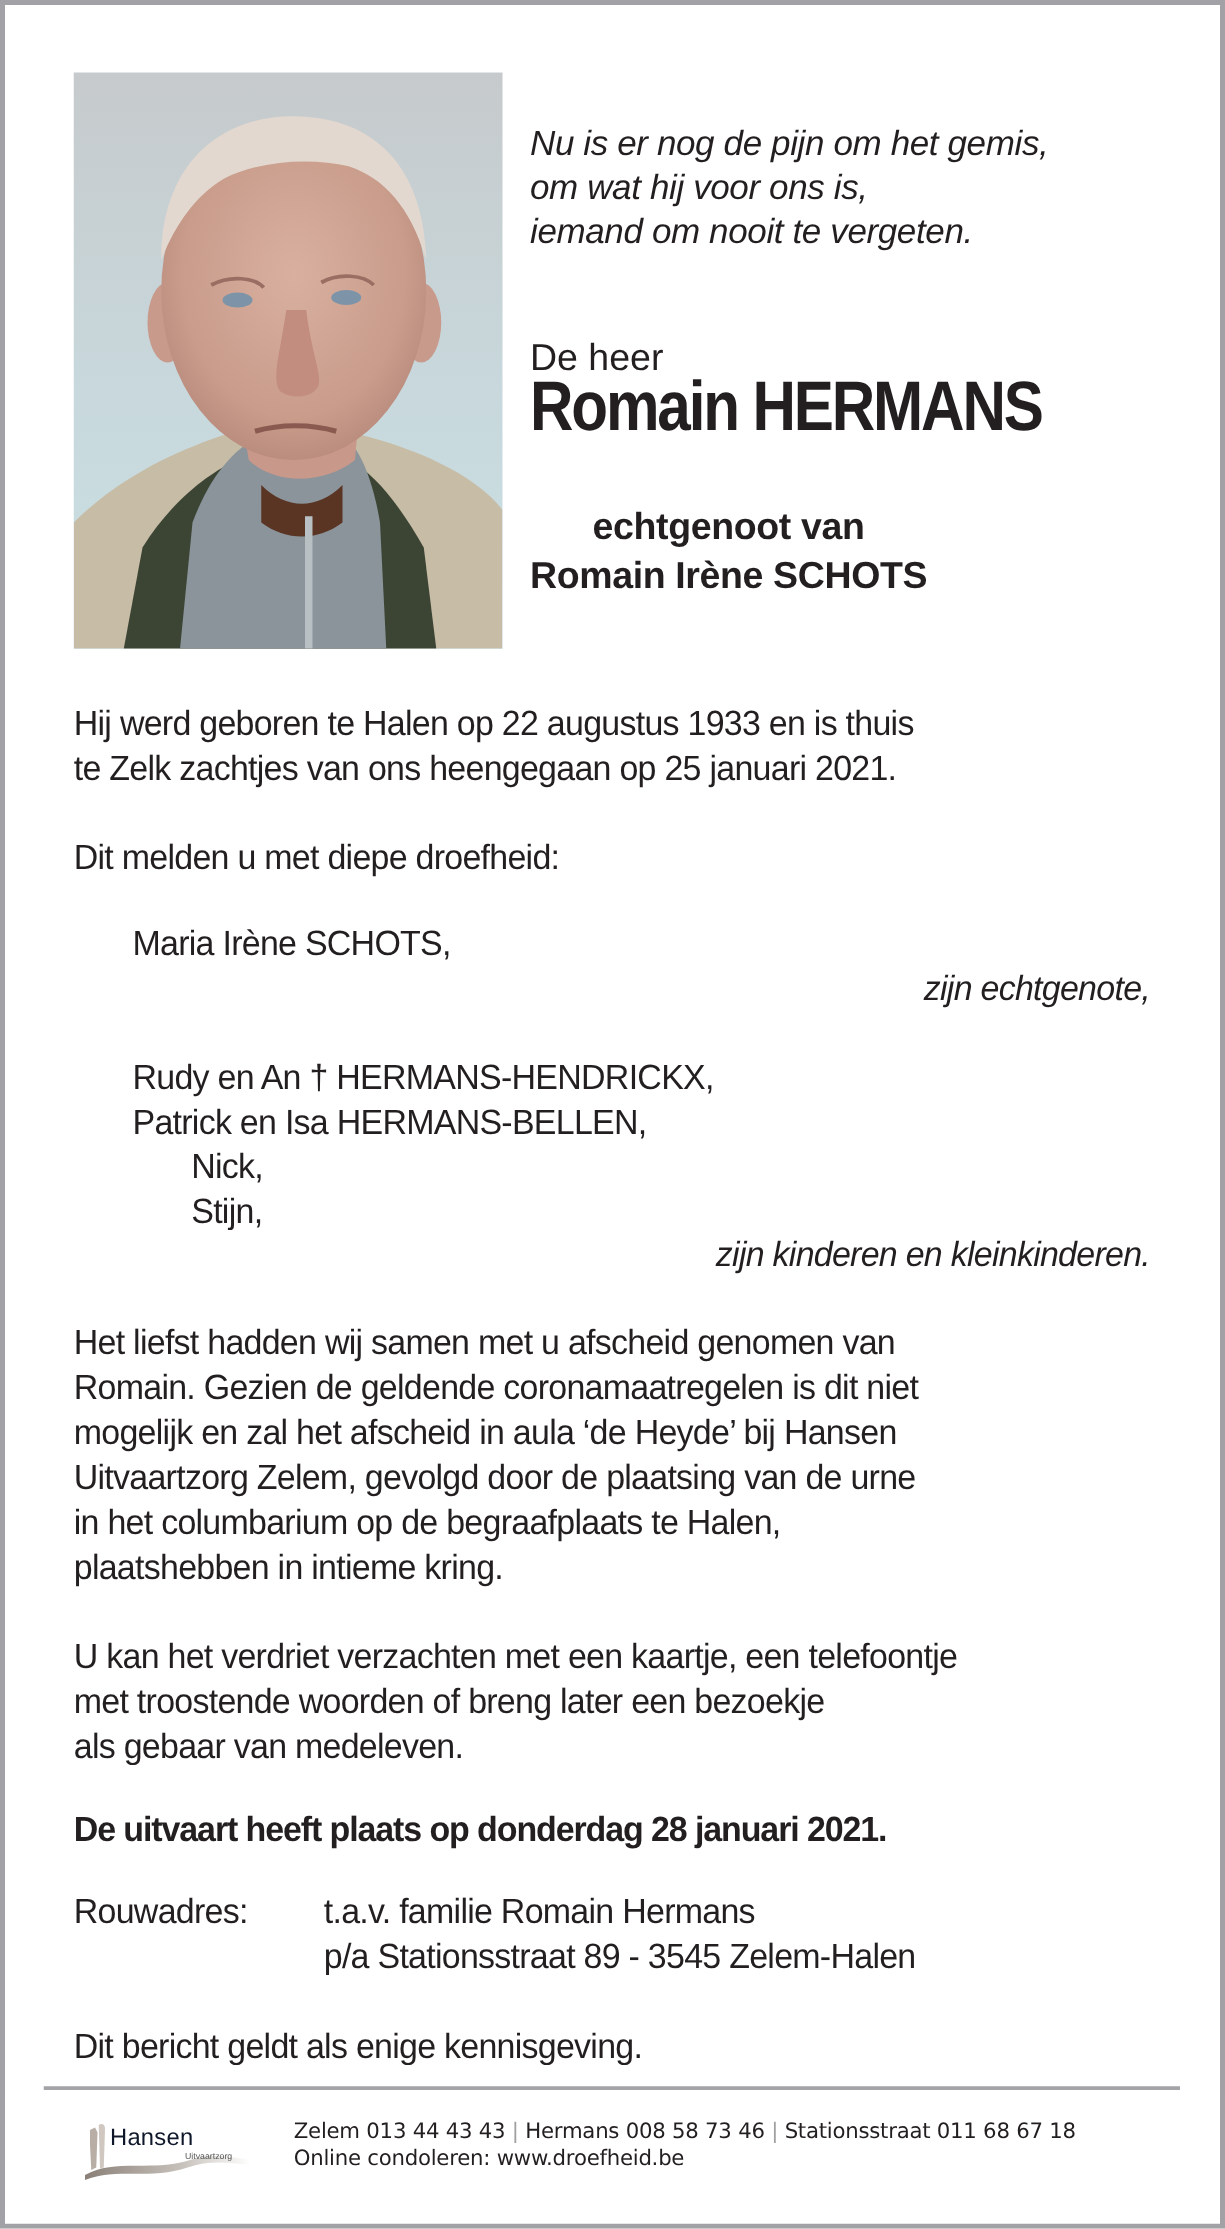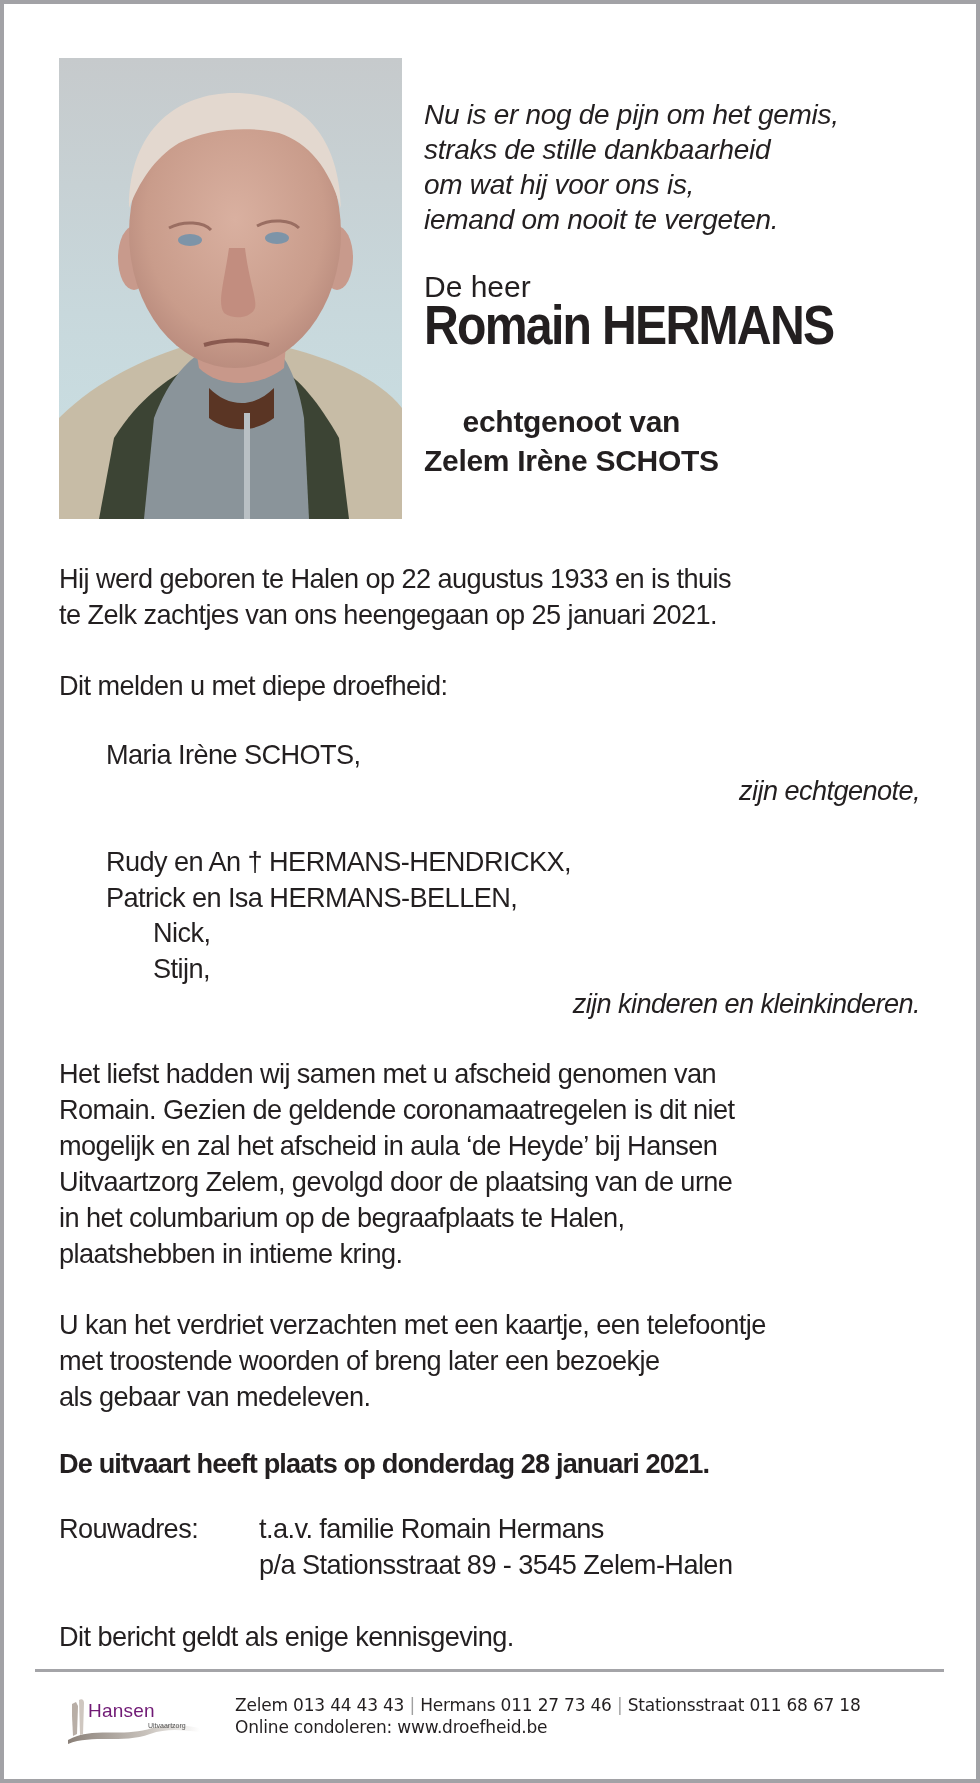--- a/index.html
+++ b/index.html
@@ -63,32 +63,31 @@
     <path d="M198,168 C212,160 232,162 240,170" stroke="#9a6e62" stroke-width="3" fill="none"></path>
 
     <path d="M170,190 C165,225 158,245 165,255 C175,262 190,260 195,252 C200,245 190,225 186,190" fill="#c28d7f"></path>
 
     <path d="M145,287 C165,281 190,281 210,287" stroke="#8a5a50" stroke-width="4" fill="none"></path>
   </svg>
 </div>
 
 <div class="abs poem" style="left:424px; top:55px;margin-top:42px;">
   <div>Nu is er nog de pijn om het gemis,</div>
-  <div>straks de stille dankbaarheid</div>
   <div>om wat hij voor ons is,</div>
   <div>iemand om nooit te vergeten.</div>
 </div>
 
 <div class="abs title-line" style="left:424px; top:226px;">De heer</div>
 
 <div class="abs name" style="left:424px; top:292px;">Romain HERMANS</div>
 
 <div class="abs spouse" style="left:424px; top:402px;">
   <div>echtgenoot van</div>
-  <div>Zelem Irène SCHOTS</div>
+  <div>Romain Irène SCHOTS</div>
 </div>
 
 <div class="abs body" style="left:59px; top:561px;">
   <div>Hij werd geboren te Halen op 22 augustus 1933 en is thuis</div>
   <div>te Zelk zachtjes van ons heengegaan op 25 januari 2021.</div>
 </div>
 
 <div class="abs body" style="left:59px; top:668px;">Dit melden u met diepe droefheid:</div>
 
 <div class="abs body" style="left:106px; top:737px;">Maria Irène SCHOTS,</div>
@@ -137,29 +136,29 @@
       <linearGradient id="wave" x1="0" x2="1" y1="0" y2="0">
         <stop offset="0%" stop-color="#8a8078"></stop>
         <stop offset="60%" stop-color="#c9c3bd"></stop>
         <stop offset="100%" stop-color="#ffffff"></stop>
       </linearGradient>
     </defs>
     <path d="M6,46 C30,32 60,44 90,34 C110,28 125,32 138,34 L138,38 C120,36 105,34 88,40 C60,50 30,40 6,50 Z" fill="url(#wave)"></path>
     <path d="M10,10 L14,8 L16,12 L15,40 L11,42 L10,22 Z" fill="#b8aea6"></path>
     <path d="M17,6 C20,4 22,6 22,9 L21,40 L18,41 Z" fill="#cfc7c0"></path>
   </svg>
-  <span class="sans" style="position:absolute; left:26px; top:6px; font-size:19px; color:#701a75; letter-spacing:0.2px;">Hansen</span>
+  <span class="sans" style="position:absolute; left:26px; top:6px; font-size:19px; color:#0f172a; letter-spacing:0.2px;">Hansen</span>
   <span class="sans" style="position:absolute; left:86px; top:28px; font-size:7px; color:#555;">Uitvaartzorg</span>
 </div>
 
 <div class="abs footer" style="left:235px; top:1694px;">
   <div>
     <span><span>Zelem</span> <span>013 44 43 43</span></span>
     <span class="pipe">|</span>
-    <span><span>Hermans</span> <span>011 27 73 46</span></span>
+    <span><span>Hermans</span> <span>008 58 73 46</span></span>
     <span class="pipe">|</span>
     <span><span>Stationsstraat</span> <span>011 68 67 18</span></span>
   </div>
   <div>
     <span>Online condoleren:</span>
     <span>www.droefheid.be</span>
   </div>
 </div>
 
 </body></html>

